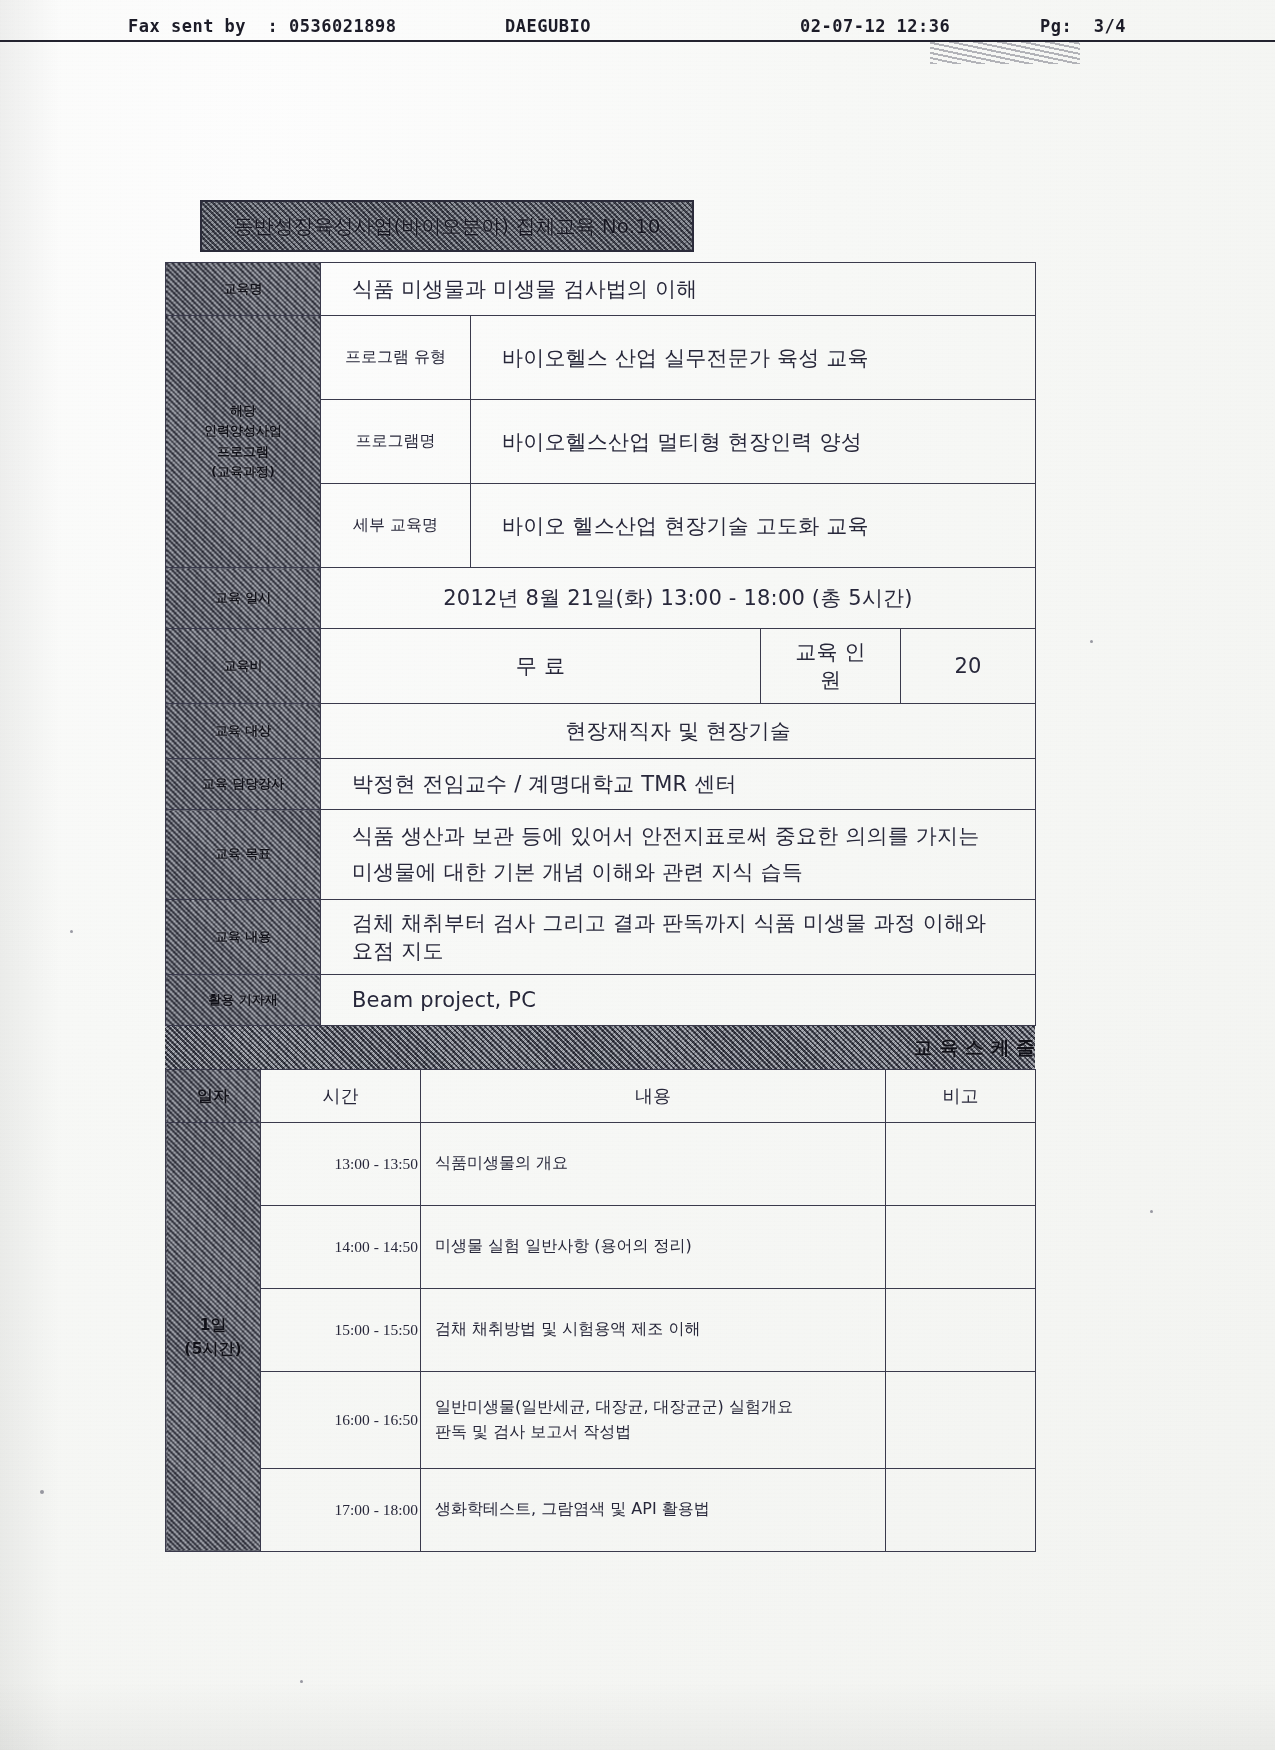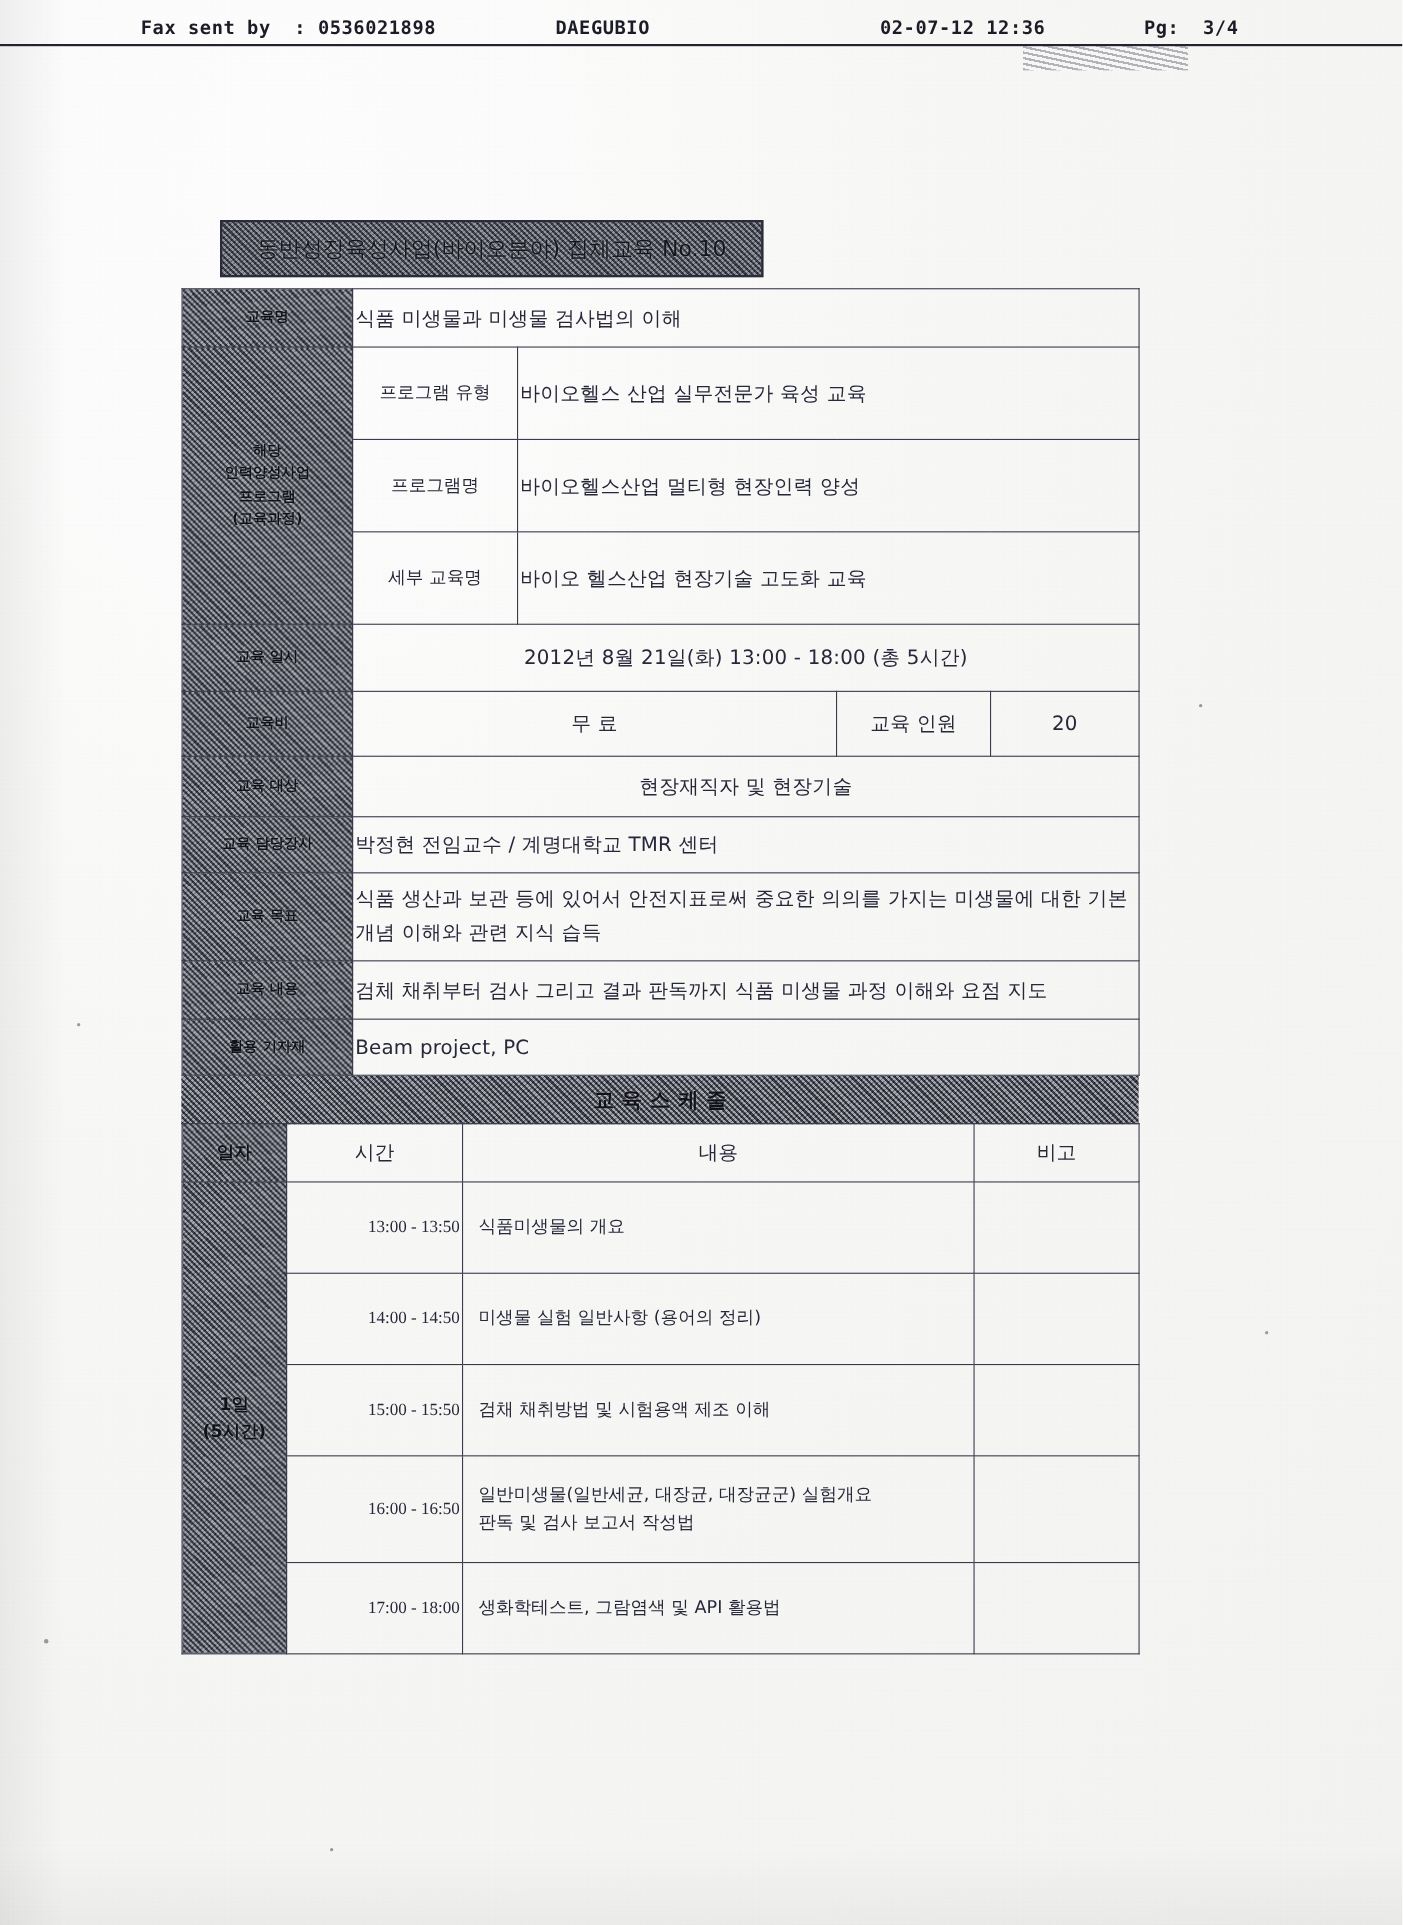--- a/index.html
+++ b/index.html
@@ -134,22 +134,22 @@
       repeating-linear-gradient(-42deg, rgba(5,5,15,.45) 0 1px, rgba(255,255,255,.15) 1px 3px);
     text-align: center;
     color: #111119;
     font-size: 13px;
     font-weight: bold;
     text-shadow: 0 0 2px rgba(255,255,255,.5);
     padding: 0 4px !important;
     line-height: 1.45;
   }
   .cellpad {
-    padding: 9px 2px !important;
-    font-size: 18px;
+    padding: 9px 31px !important;
+    font-size: 21px;
     color: #27273a;
     letter-spacing: .2px;
   }
   .center { text-align: center; }
   .sub-lbl {
     width: 150px;
     text-align: center;
     font-size: 16px;
     color: #27273a;
     padding: 9px 6px !important;
@@ -158,21 +158,21 @@
 
   
   .sched-band {
     height: 44px;
     background-color: #6e7380;
     background-image:
       repeating-linear-gradient(45deg, rgba(15,15,25,.6) 0 2px, rgba(240,240,240,.3) 2px 4px),
       repeating-linear-gradient(-42deg, rgba(5,5,15,.45) 0 1px, rgba(255,255,255,.15) 1px 3px);
     display: flex;
     align-items: center;
-    justify-content: center;
+    justify-content: flex-end;
     color: #111119;
     font-size: 19px;
     font-weight: bold;
     text-shadow: 0 0 2px rgba(255,255,255,.5);
   }
 
   
   table.sched {
     border-collapse: collapse;
     width: 870px;

